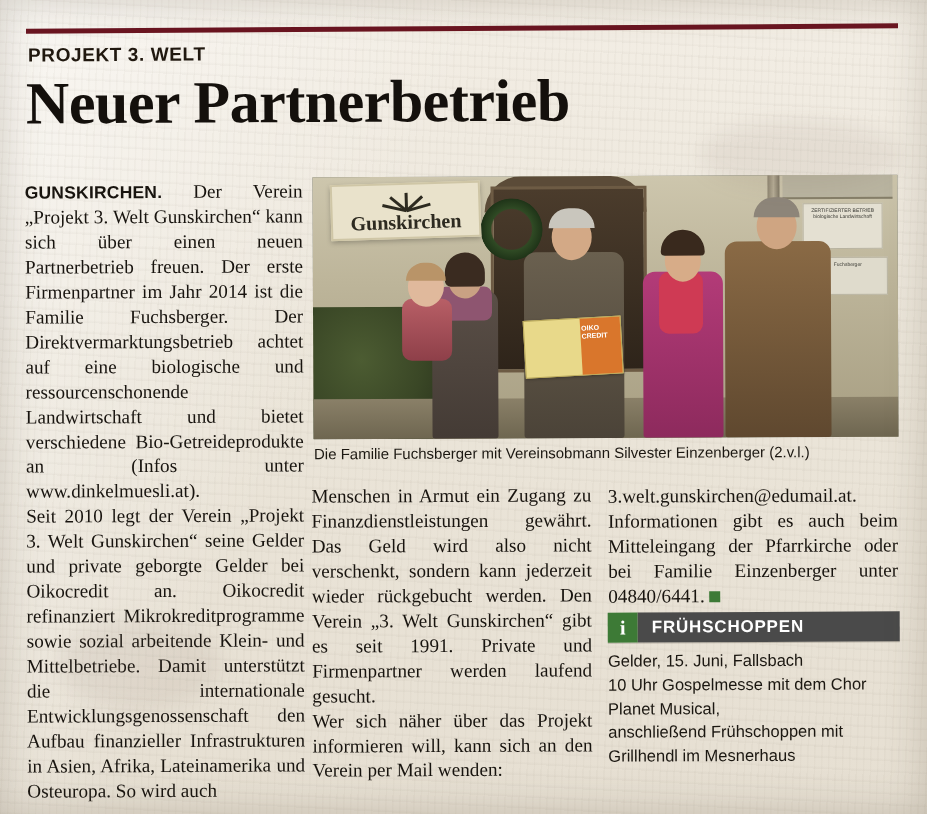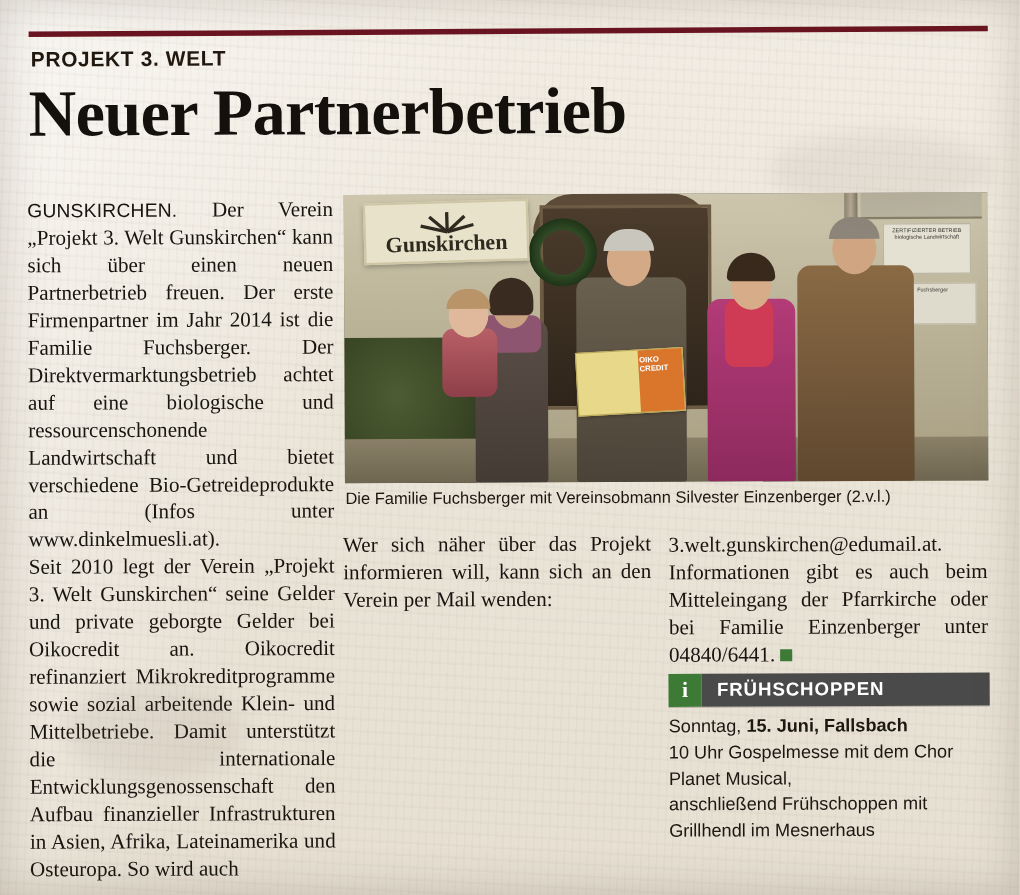--- a/index.html
+++ b/index.html
@@ -106,21 +106,21 @@
   }
   .col3 {
     left: 608px;
     top: 484px;
     width: 290px;
     transform: rotate(-0.25deg);
   }
 
   .lead-city {
     font-family: "Liberation Sans", sans-serif;
-    font-weight: normal;
+    font-weight: bold;
     font-size: 17.5px;
     letter-spacing: 0.2px;
   }
 
   .endmark {
     display: inline-block;
     width: 11px;
     height: 11px;
     background: #3d7a36;
     margin-left: 5px;
@@ -295,21 +295,21 @@
     box-sizing: border-box;
   }
   .infobox-body {
     border-top: 1px solid rgba(60,50,40,0.25);
     padding-top: 6px;
     font-family: "Liberation Sans", sans-serif;
     font-size: 16.5px;
     line-height: 1.38;
     color: #1b1711;
   }
-  .infobox-body .date-line b { font-weight: bold; }
+  .infobox-body .date-line b { font-weight: normal; }
   .infobox-body div { margin-bottom: 1px; }
 
   
   .smudge {
     position: absolute;
     background: rgba(120,105,85,0.09);
     border-radius: 50%;
     filter: blur(9px);
     pointer-events: none;
   }
@@ -403,34 +403,35 @@
         <div class="body"></div>
         <div class="head"></div>
         <div class="hair"></div>
       </div>
     </div>
   </div>
 
   <div class="caption">Die Familie Fuchsberger mit Vereinsobmann Silvester Einzenberger (2.v.l.)</div>
 
   <div class="col col2">
+    <p>Menschen in Armut ein Zugang zu Finanzdienstleistungen gewährt. Das Geld wird also nicht verschenkt, sondern kann jederzeit wieder rückgebucht werden. Den Verein „3. Welt Gunskirchen“ gibt es seit 1991. Private und Firmenpartner werden laufend gesucht.</p>
     <p>Wer sich näher über das Projekt informieren will, kann sich an den Verein per Mail wenden:</p>
   </div>
 
   <div class="col col3">
     <p><span>3.welt.gunskirchen@edumail.at. Informationen gibt es auch beim Mitteleingang der Pfarrkirche oder bei Familie Einzenberger unter 04840/6441.</span><span class="endmark"></span></p>
   </div>
 
   <div class="infobox">
     <div class="infobox-head">
       <div class="info-i">i</div>
       <div class="info-title">FRÜHSCHOPPEN</div>
     </div>
     <div class="infobox-body">
-      <div class="date-line"><span>Sonntag, </span><b>15. Juni, Fallsbach</b></div>
+      <div class="date-line"><span>Gelder, </span><b>15. Juni, Fallsbach</b></div>
       <div>10 Uhr Gospelmesse mit dem Chor</div>
       <div>Planet Musical,</div>
       <div>anschließend Frühschoppen mit</div>
       <div>Grillhendl im Mesnerhaus</div>
     </div>
   </div>
 
   <div class="smudge" style="left:60px; top:620px; width:160px; height:90px;"></div>
   <div class="smudge" style="left:700px; top:120px; width:200px; height:70px;"></div>
 </div>

